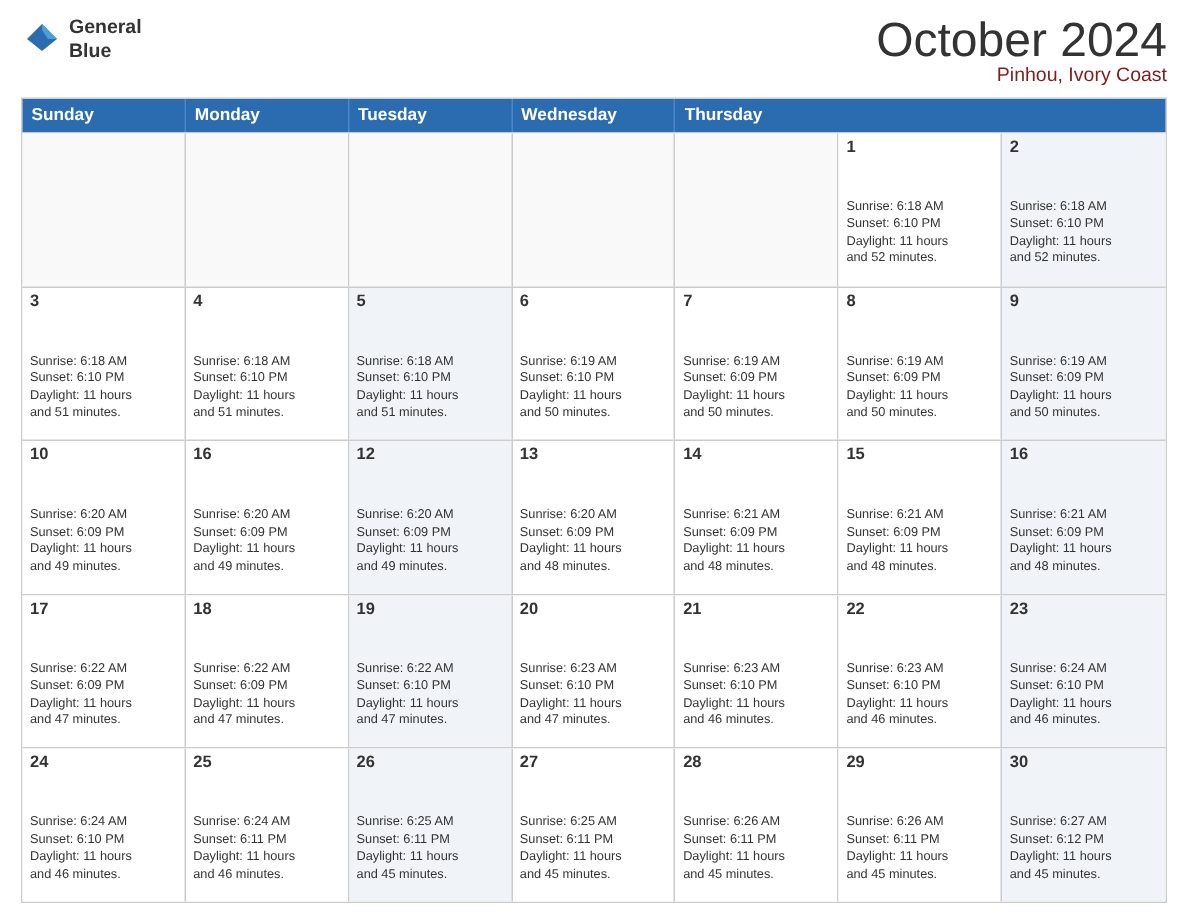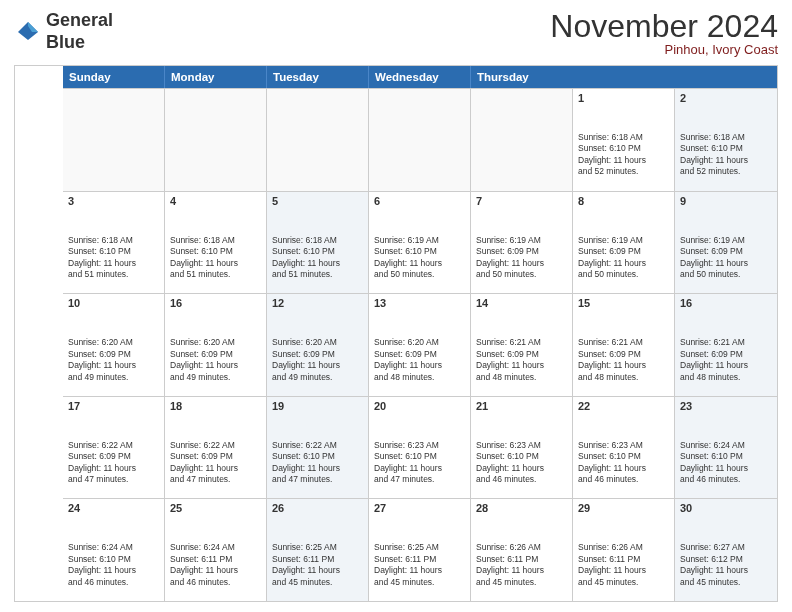--- a/index.html
+++ b/index.html
@@ -22,21 +22,21 @@
       justify-content: space-between;
       align-items: flex-start;
       margin-bottom: 8px;
     }
     .logo {
       display: flex;
       align-items: center;
       gap: 4px;
     }
     .logo-text {
-      font-size: 18px;
+      font-size: 13px;
       font-weight: bold;
       color: #333;
       line-height: 1.2;
     }
     .logo-icon {
       width: 28px;
       height: 28px;
     }
     .title-block {
       text-align: right;
@@ -49,21 +49,20 @@
     }
     .location {
       font-size: 13px;
       color: #7f1d1d;
     }
     .calendar {
       flex: 1;
       display: flex;
       flex-direction: column;
       border: 1px solid #ccc;
-      padding-left: 48px;
     }
     .cal-header {
       display: grid;
       grid-template-columns: repeat(7, 1fr);
       background: #2b6cb0;
     }
     .cal-header-cell {
       color: #fff;
       font-size: 11.5px;
       font-weight: bold;
@@ -117,21 +116,21 @@
       <svg class="logo-icon" viewBox="0 0 28 28">
         <polygon points="14,4 24,14 14,22 4,14" fill="#2b6cb0"></polygon>
         <polygon points="14,4 24,14 18,14 14,8" fill="#4a9fd4"></polygon>
       </svg>
       <div class="logo-text">
         <div>General</div>
         <div>Blue</div>
       </div>
     </div>
     <div class="title-block">
-      <div class="month-title">November 2024</div>
+      <div class="month-title">October 2024</div>
       <div class="location">Pinhou, Ivory Coast</div>
     </div>
   </div>
 
   <div class="calendar">
     <div class="cal-header">
     <div class="cal-header-cell">Sunday</div>
         <div class="cal-header-cell">Monday</div>
         <div class="cal-header-cell">Tuesday</div>
         <div class="cal-header-cell">Wednesday</div>

